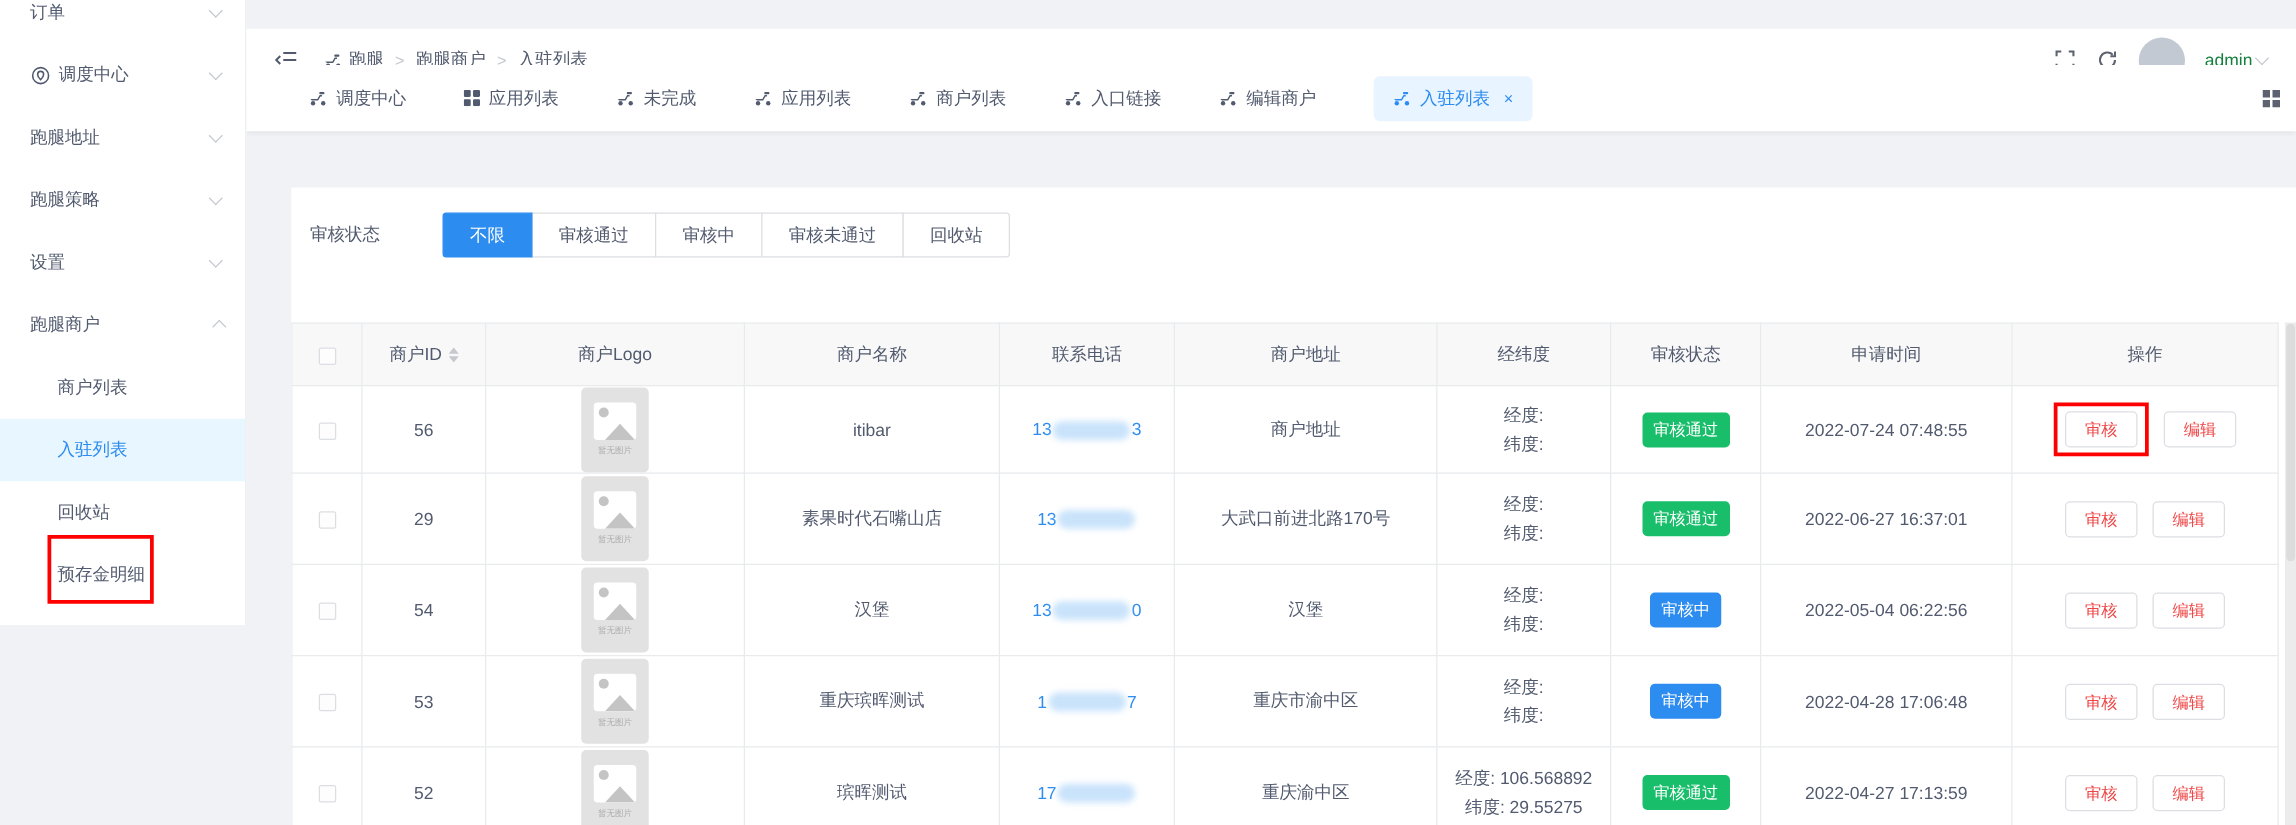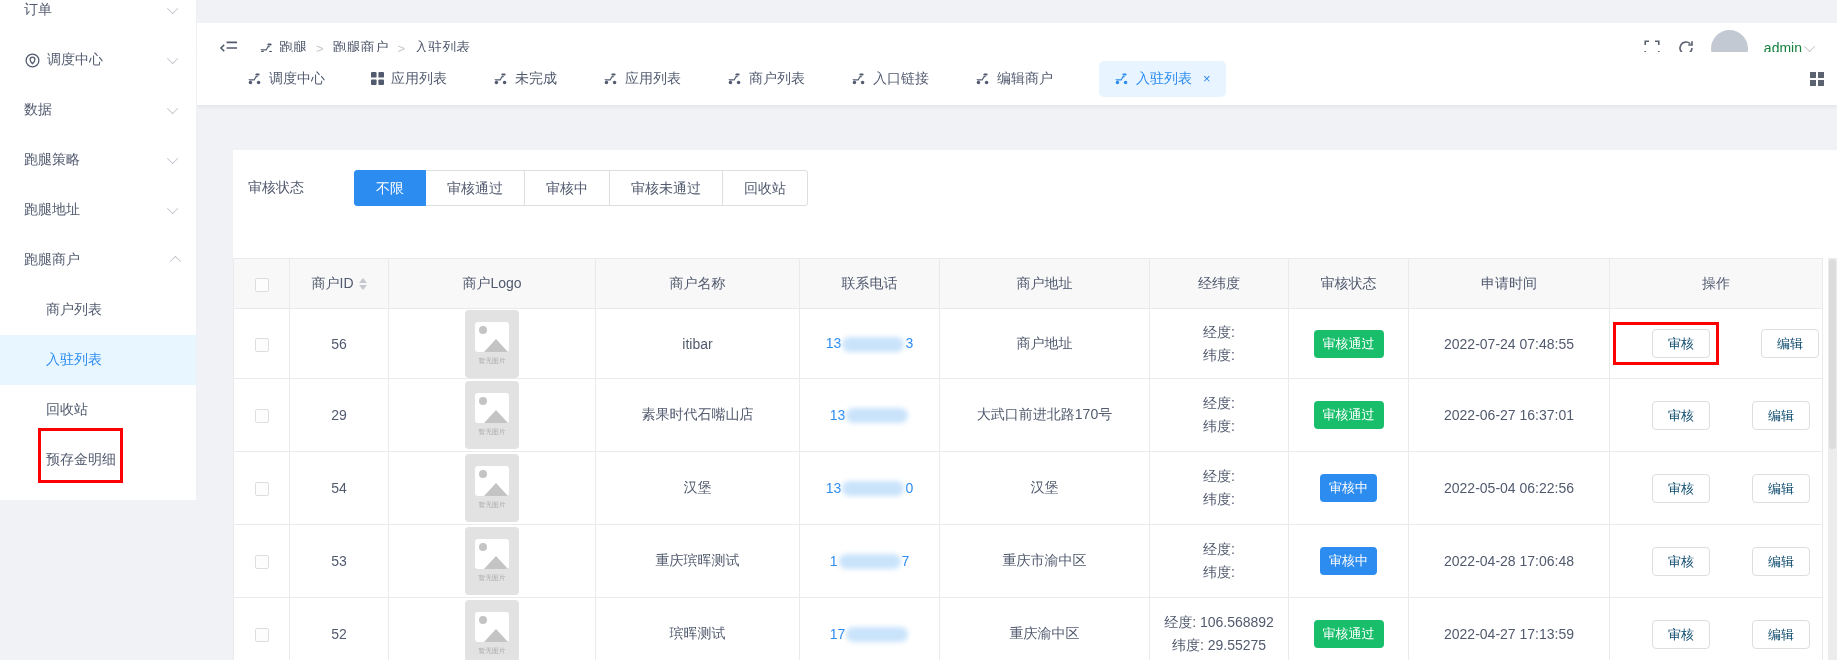--- a/index.html
+++ b/index.html
@@ -87,21 +87,21 @@
     filter:blur(2.5px); vertical-align:middle; margin:0 1px; }
 
   .latlng { line-height:23px; }
 
   .badge { display:inline-block; padding:5px 9px; border-radius:4px; color:#fff; font-size:13px; white-space:nowrap; }
   .badge.success { background:#19be6b; }
   .badge.primary { background:#2d8cf0; }
 
   .ops { display:flex; align-items:center; justify-content:center; gap:12px; }
   .abtn { display:inline-block; padding:0 15px; height:29px; line-height:27px; border:1px solid #dcdee2;
-    border-radius:4px; background:#fff; color:#0c4a6e; font-size:13px; cursor:pointer; white-space:nowrap;margin-left:30px; }
+    border-radius:4px; background:#fff; color:#ef4444; font-size:13px; cursor:pointer; white-space:nowrap; }
   .red-wrap { border:3px solid #fd0100; padding:4px 6px; display:inline-flex; }
 
   .vscroll { position:absolute; right:0; top:108px; bottom:0; width:9px; background:#ececec; }
   .vscroll .thumb { margin:1px; height:190px; background:#dcdcdc; border-radius:4px; }
 </style>
 </head>
 <body>
 
 <div class="sidebar">
   <div class="menu">
@@ -113,29 +113,29 @@
       <span class="mi-icon">
         <svg viewBox="0 0 24 24" width="17" height="17" fill="none" stroke="currentColor" stroke-width="1.8">
           <circle cx="12" cy="12" r="9"></circle>
             <path d="M12 7.2a3.4 3.4 0 0 1 3.4 3.4c0 2.4-3.4 5.9-3.4 5.9s-3.4-3.5-3.4-5.9A3.4 3.4 0 0 1 12 7.2z"></path>
         </svg>
       </span>
       <span class="mi-label">调度中心</span>
       <span class="chev down"></span>
     </div>
     <div class="menu-item">
-      <span class="mi-label">数据</span>
+      <span class="mi-label">跑腿地址</span>
       <span class="chev down"></span>
     </div>
     <div class="menu-item">
       <span class="mi-label">跑腿策略</span>
       <span class="chev down"></span>
     </div>
     <div class="menu-item">
-      <span class="mi-label">跑腿地址</span>
+      <span class="mi-label">设置</span>
       <span class="chev down"></span>
     </div>
     <div class="menu-item">
       <span class="mi-label">跑腿商户</span>
       <span class="chev up"></span>
     </div>
     <div class="menu-item sub">
       <span class="mi-label">商户列表</span>
     </div>
     <div class="menu-item sub active">

